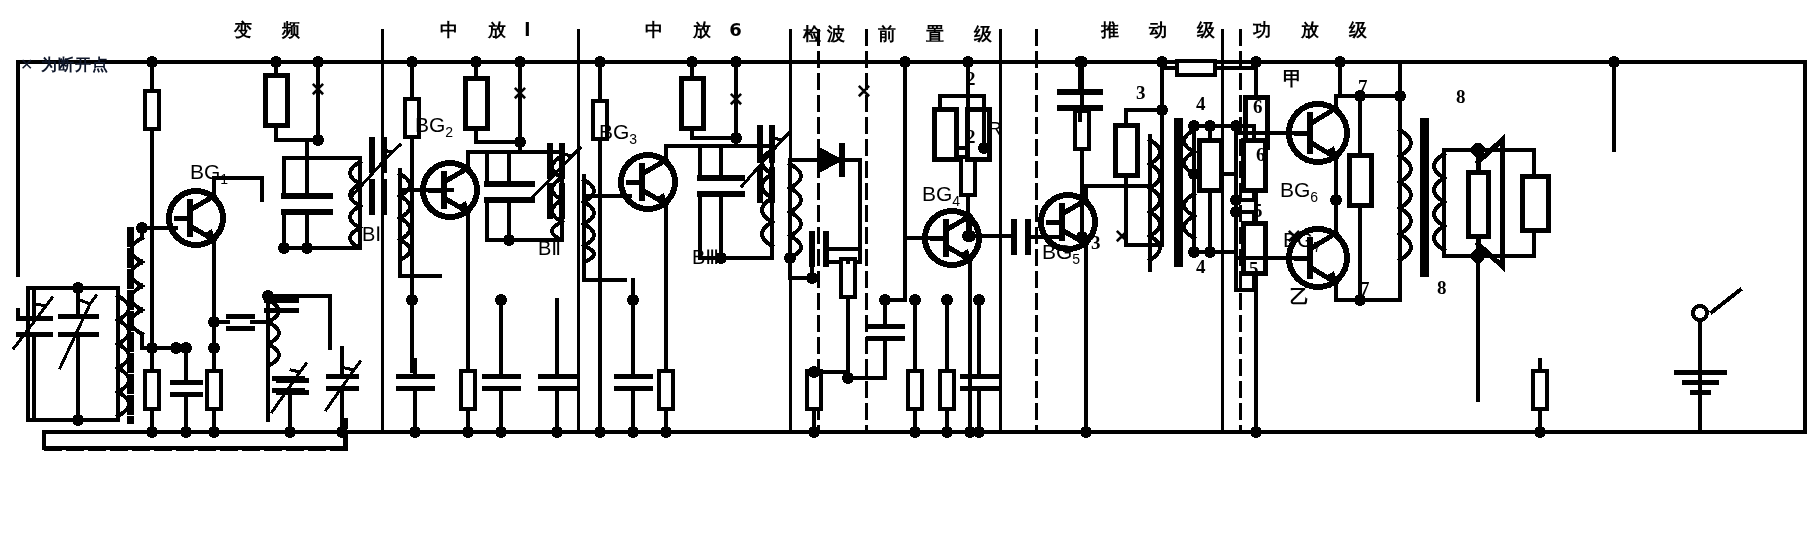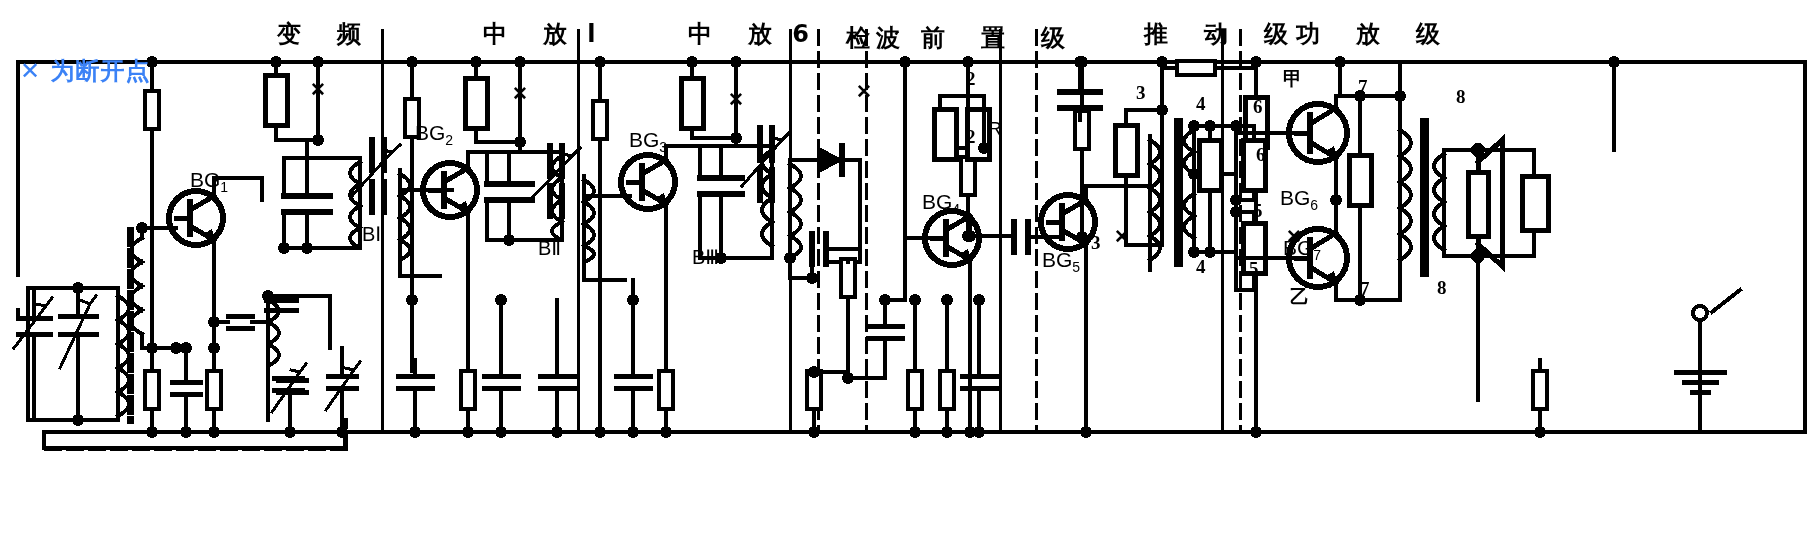--- a/index.html
+++ b/index.html
@@ -2,32 +2,32 @@
 <html><head>
 <meta charset="utf-8">
 <style>
   html,body{margin:0;padding:0;background:#fff;}
   body{font-family:"Liberation Sans",sans-serif;}
   #root{position:relative;width:1814px;height:538px;background:#ffffff;overflow:hidden;}
   #svgwrap{position:absolute;left:0;top:0;width:1814px;height:538px;}
   .hdr{
     position:absolute;font-weight:bold;color:#000;
     font-family:"DejaVu Sans","Liberation Sans",sans-serif;
-    white-space:nowrap;letter-spacing:6px;font-size:24px;margin-left:43px;
+    white-space:nowrap;letter-spacing:6px;font-size:18px;
   }
   .note{
-    position:absolute;font-weight:bold;color:#3b82f6;
+    position:absolute;font-weight:bold;color:#0f172a;
     font-family:"DejaVu Sans","Liberation Sans",sans-serif;
-    white-space:nowrap;font-size:24px;letter-spacing:1px;
+    white-space:nowrap;font-size:16px;letter-spacing:1px;
   }
   .lbl{
     position:absolute;color:#000;white-space:nowrap;
     font-family:"Liberation Sans",sans-serif;
   }
-  .dev{font-size:21px;font-weight:400;margin-top:8px;}
+  .dev{font-size:21px;font-weight:400;}
   .dev sub{font-size:14px;}
   .xfm{font-size:20px;}
   .num{font-size:19px;font-weight:bold;font-family:"Liberation Serif",serif;}
   .cn{font-size:19px;font-weight:bold;font-family:"DejaVu Sans",sans-serif;}
   .rlab{font-size:19px;font-family:"Liberation Sans",sans-serif;}
 </style>
 </head>
 <body>
 
 <div id="root">
@@ -765,21 +765,21 @@
     <div class="hdr" style="left:878px;top:22px">前　置　级</div>
     <div class="hdr" style="left:1101px;top:18px">推　动　级</div>
     <div class="hdr" style="left:1253px;top:18px">功　放　级</div>
   </div>
 
   <div class="note" style="left:20px;top:55px">✕ 为断开点</div>
 
   <div>
     <div class="lbl dev" style="left:190px;top:160px"><span>BG</span><sub>1</sub></div>
     <div class="lbl dev" style="left:415px;top:113px"><span>BG</span><sub>2</sub></div>
-    <div class="lbl dev" style="left:629px;top:120px"><span>BG</span><sub>3</sub></div>
+    <div class="lbl dev" style="left:599px;top:120px"><span>BG</span><sub>3</sub></div>
     <div class="lbl dev" style="left:922px;top:182px"><span>BG</span><sub>4</sub></div>
     <div class="lbl dev" style="left:1042px;top:240px"><span>BG</span><sub>5</sub></div>
     <div class="lbl dev" style="left:1280px;top:178px"><span>BG</span><sub>6</sub></div>
     <div class="lbl dev" style="left:1283px;top:228px"><span>BG</span><sub>7</sub></div>
   </div>
 
   <div>
     <div class="lbl xfm" style="left:362px;top:222px">BⅠ</div>
     <div class="lbl xfm" style="left:538px;top:236px">BⅡ</div>
     <div class="lbl xfm" style="left:692px;top:245px">BⅢ</div>

